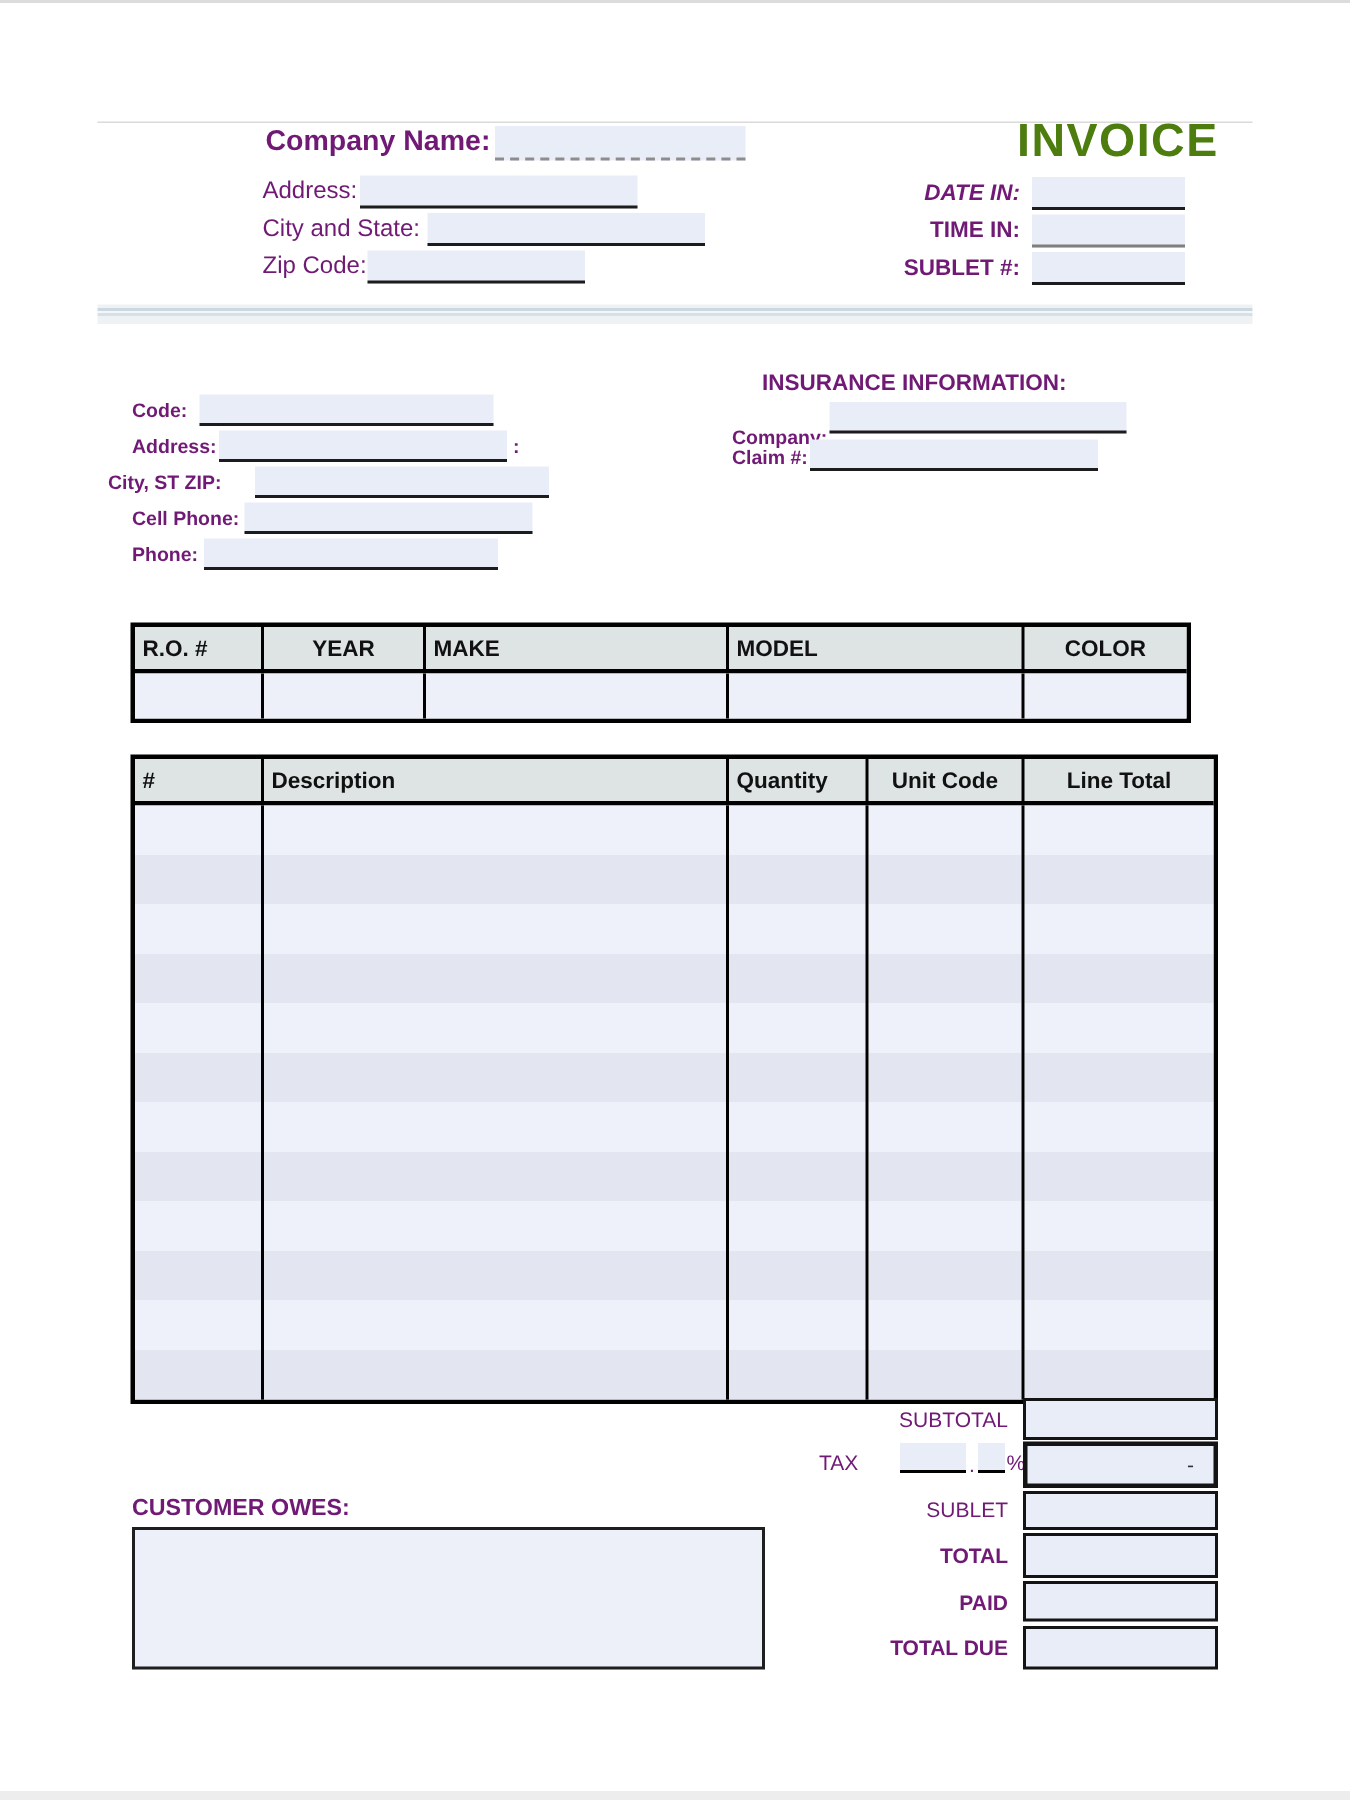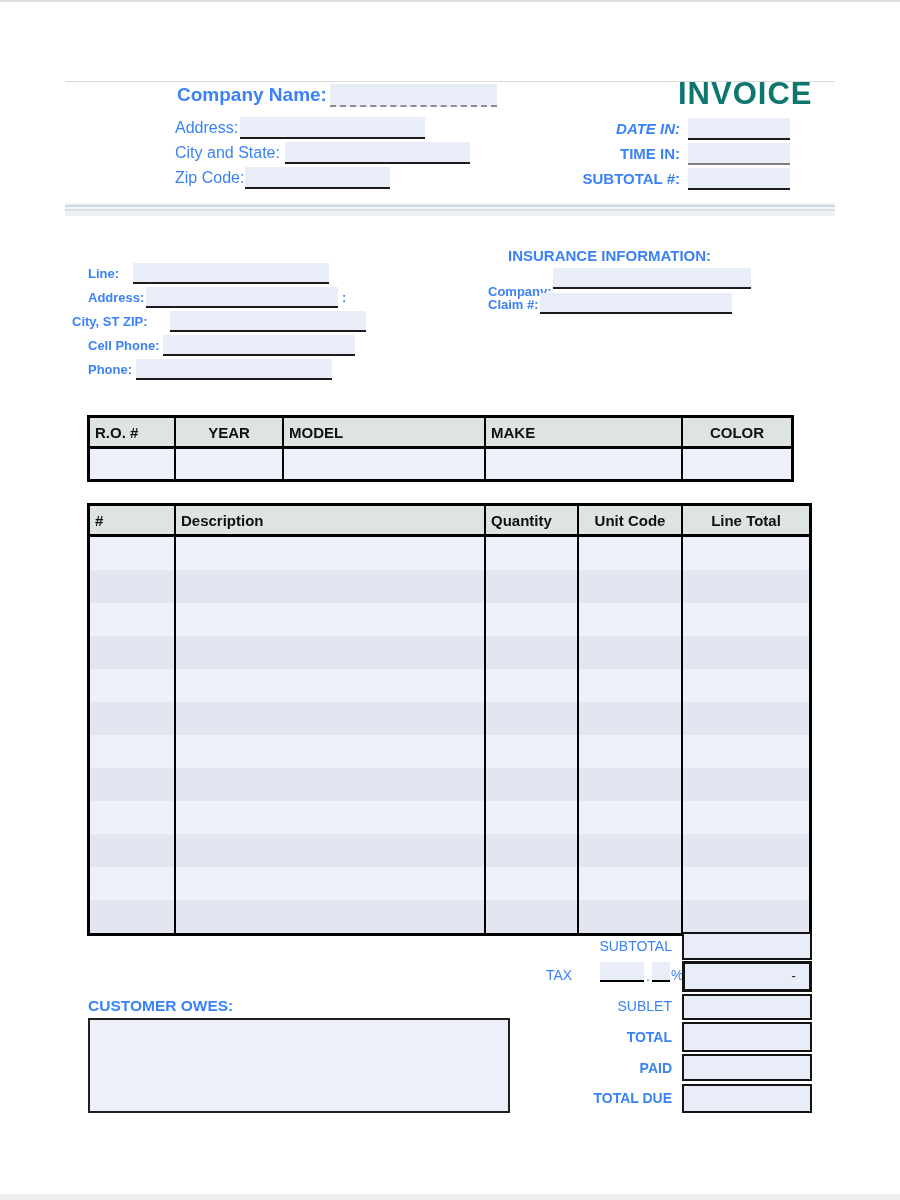--- a/index.html
+++ b/index.html
@@ -1,26 +1,26 @@
 <!DOCTYPE html>
 <html><head>
 <meta charset="utf-8">
 <style>
   html,body{margin:0;padding:0;}
   body{
     width:900px;height:1200px;position:relative;background:#ffffff;
     font-family:"Liberation Sans", sans-serif;color:#111;overflow:hidden;
   }
   .abs{position:absolute;}
-  .lbl{white-space:nowrap;color:#3b82f6;}
+  .lbl{white-space:nowrap;color:#701a75;}
   .b{font-weight:bold;}
   .field{background:#e9edf8;border-bottom:2px solid #1c1c1c;}
   .field.dashed{border-bottom:2px dashed #8d8d8d;}
   .field.grayline{border-bottom-color:#7f7f7f;}
-  .watermark{font-size:31px;font-weight:bold;letter-spacing:1px;color:#0f766e;}
+  .watermark{font-size:31px;font-weight:bold;letter-spacing:1px;color:#4d7c0f;}
   .rlabel{text-align:right;font-weight:bold;font-size:15px;}
   .hairline{background:#dadada;height:1px;}
   .edge{background:#dcdcdc;}
   .divider{
     background:repeating-linear-gradient(to bottom,
       #eef2f5 0px,#eef2f5 2px,#ccd8e0 2px,#ccd8e0 4px,
       #f4f7f9 4px,#f4f7f9 6px,#d6e0e7 6px,#d6e0e7 8px,
       #eef2f5 8px,#eef2f5 13px);
   }
   
@@ -72,55 +72,55 @@
 
 <div class="abs lbl" style="left:175px;top:169px;font-size:16px;">Zip Code:</div>
 <div class="abs field" style="left:245px;top:167px;width:145px;height:20px;font-size:15px;"></div>
 
 <div class="abs rlabel lbl" style="left:560px;top:120px;width:120px;font-style:italic;">DATE IN:</div>
 <div class="abs field" style="left:688px;top:118px;width:102px;height:20px;font-size:14px;"></div>
 
 <div class="abs rlabel lbl" style="left:560px;top:145px;width:120px;">TIME IN:</div>
 <div class="abs field grayline" style="left:688px;top:143px;width:102px;height:20px;font-size:14px;"></div>
 
-<div class="abs rlabel lbl" style="left:560px;top:170px;width:120px;">SUBTOTAL #:</div>
+<div class="abs rlabel lbl" style="left:560px;top:170px;width:120px;">SUBLET #:</div>
 <div class="abs field" style="left:688px;top:168px;width:102px;height:20px;font-size:14px;"></div>
 
 <div class="abs divider" style="left:65px;top:203px;width:770px;height:13px;"></div>
 
 <div class="abs lbl b" style="left:508px;top:247px;font-size:15px;">INSURANCE INFORMATION:</div>
 
 <div class="abs lbl b" style="left:488px;top:284px;font-size:13px;">Company:</div>
 <div class="abs field" style="left:553px;top:268px;width:198px;height:19px;font-size:13px;"></div>
 
 <div class="abs lbl b" style="left:488px;top:297px;font-size:13px;">Claim #:</div>
 <div class="abs field" style="left:540px;top:293px;width:192px;height:19px;font-size:13px;"></div>
 
-<div class="abs lbl b" style="left:88px;top:266px;font-size:13px;">Line:</div>
+<div class="abs lbl b" style="left:88px;top:266px;font-size:13px;">Code:</div>
 <div class="abs field" style="left:133px;top:263px;width:196px;height:19px;font-size:13px;"></div>
 
 <div class="abs lbl b" style="left:88px;top:290px;font-size:13px;">Address:</div>
 <div class="abs field" style="left:146px;top:287px;width:192px;height:19px;font-size:13px;"></div>
 <div class="abs lbl b" style="left:342px;top:290px;font-size:13px;">:</div>
 
 <div class="abs lbl b" style="left:72px;top:314px;font-size:13px;">City, ST ZIP:</div>
 <div class="abs field" style="left:170px;top:311px;width:196px;height:19px;font-size:13px;"></div>
 
 <div class="abs lbl b" style="left:88px;top:338px;font-size:13px;">Cell Phone:</div>
 <div class="abs field" style="left:163px;top:335px;width:192px;height:19px;font-size:13px;"></div>
 
 <div class="abs lbl b" style="left:88px;top:362px;font-size:13px;">Phone:</div>
 <div class="abs field" style="left:136px;top:359px;width:196px;height:19px;font-size:13px;"></div>
 
 <div class="abs tbl" style="left:87px;top:415px;width:707px;">
   <div class="grid5 vcols hrow">
     <div class="th">R.O. #</div>
     <div class="th center">YEAR</div>
+    <div class="th">MAKE</div>
     <div class="th">MODEL</div>
-    <div class="th">MAKE</div>
     <div class="th center">COLOR</div>
   </div>
   <div class="grid5 vcols vbody">
     <div class="vcell"></div>
     <div class="vcell"></div>
     <div class="vcell"></div>
     <div class="vcell"></div>
     <div class="vcell"></div>
   </div>
 </div>

